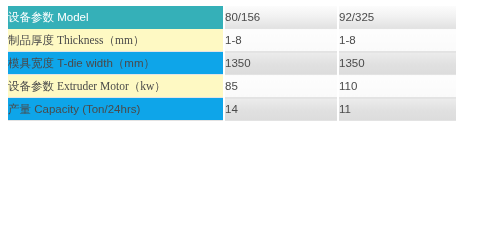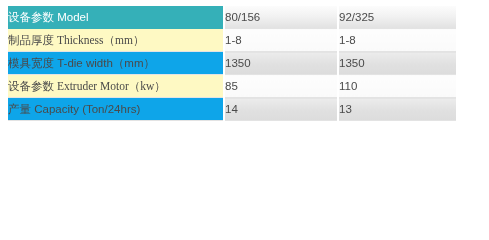--- a/index.html
+++ b/index.html
@@ -124,17 +124,17 @@
 
       <tr class="plain">
         <td class="label-cell">设备参数 Extruder Motor（kw）</td>
         <td class="value-cell">85</td>
         <td class="value-cell">110</td>
       </tr>
 
       <tr class="stripe last-row">
         <td class="label-cell">产量 Capacity (Ton/24hrs)</td>
         <td class="value-cell">14</td>
-        <td class="value-cell">13</td>
+        <td class="value-cell">11</td>
       </tr>
     </tbody>
   </table>
 </div>
 
 </body></html>

